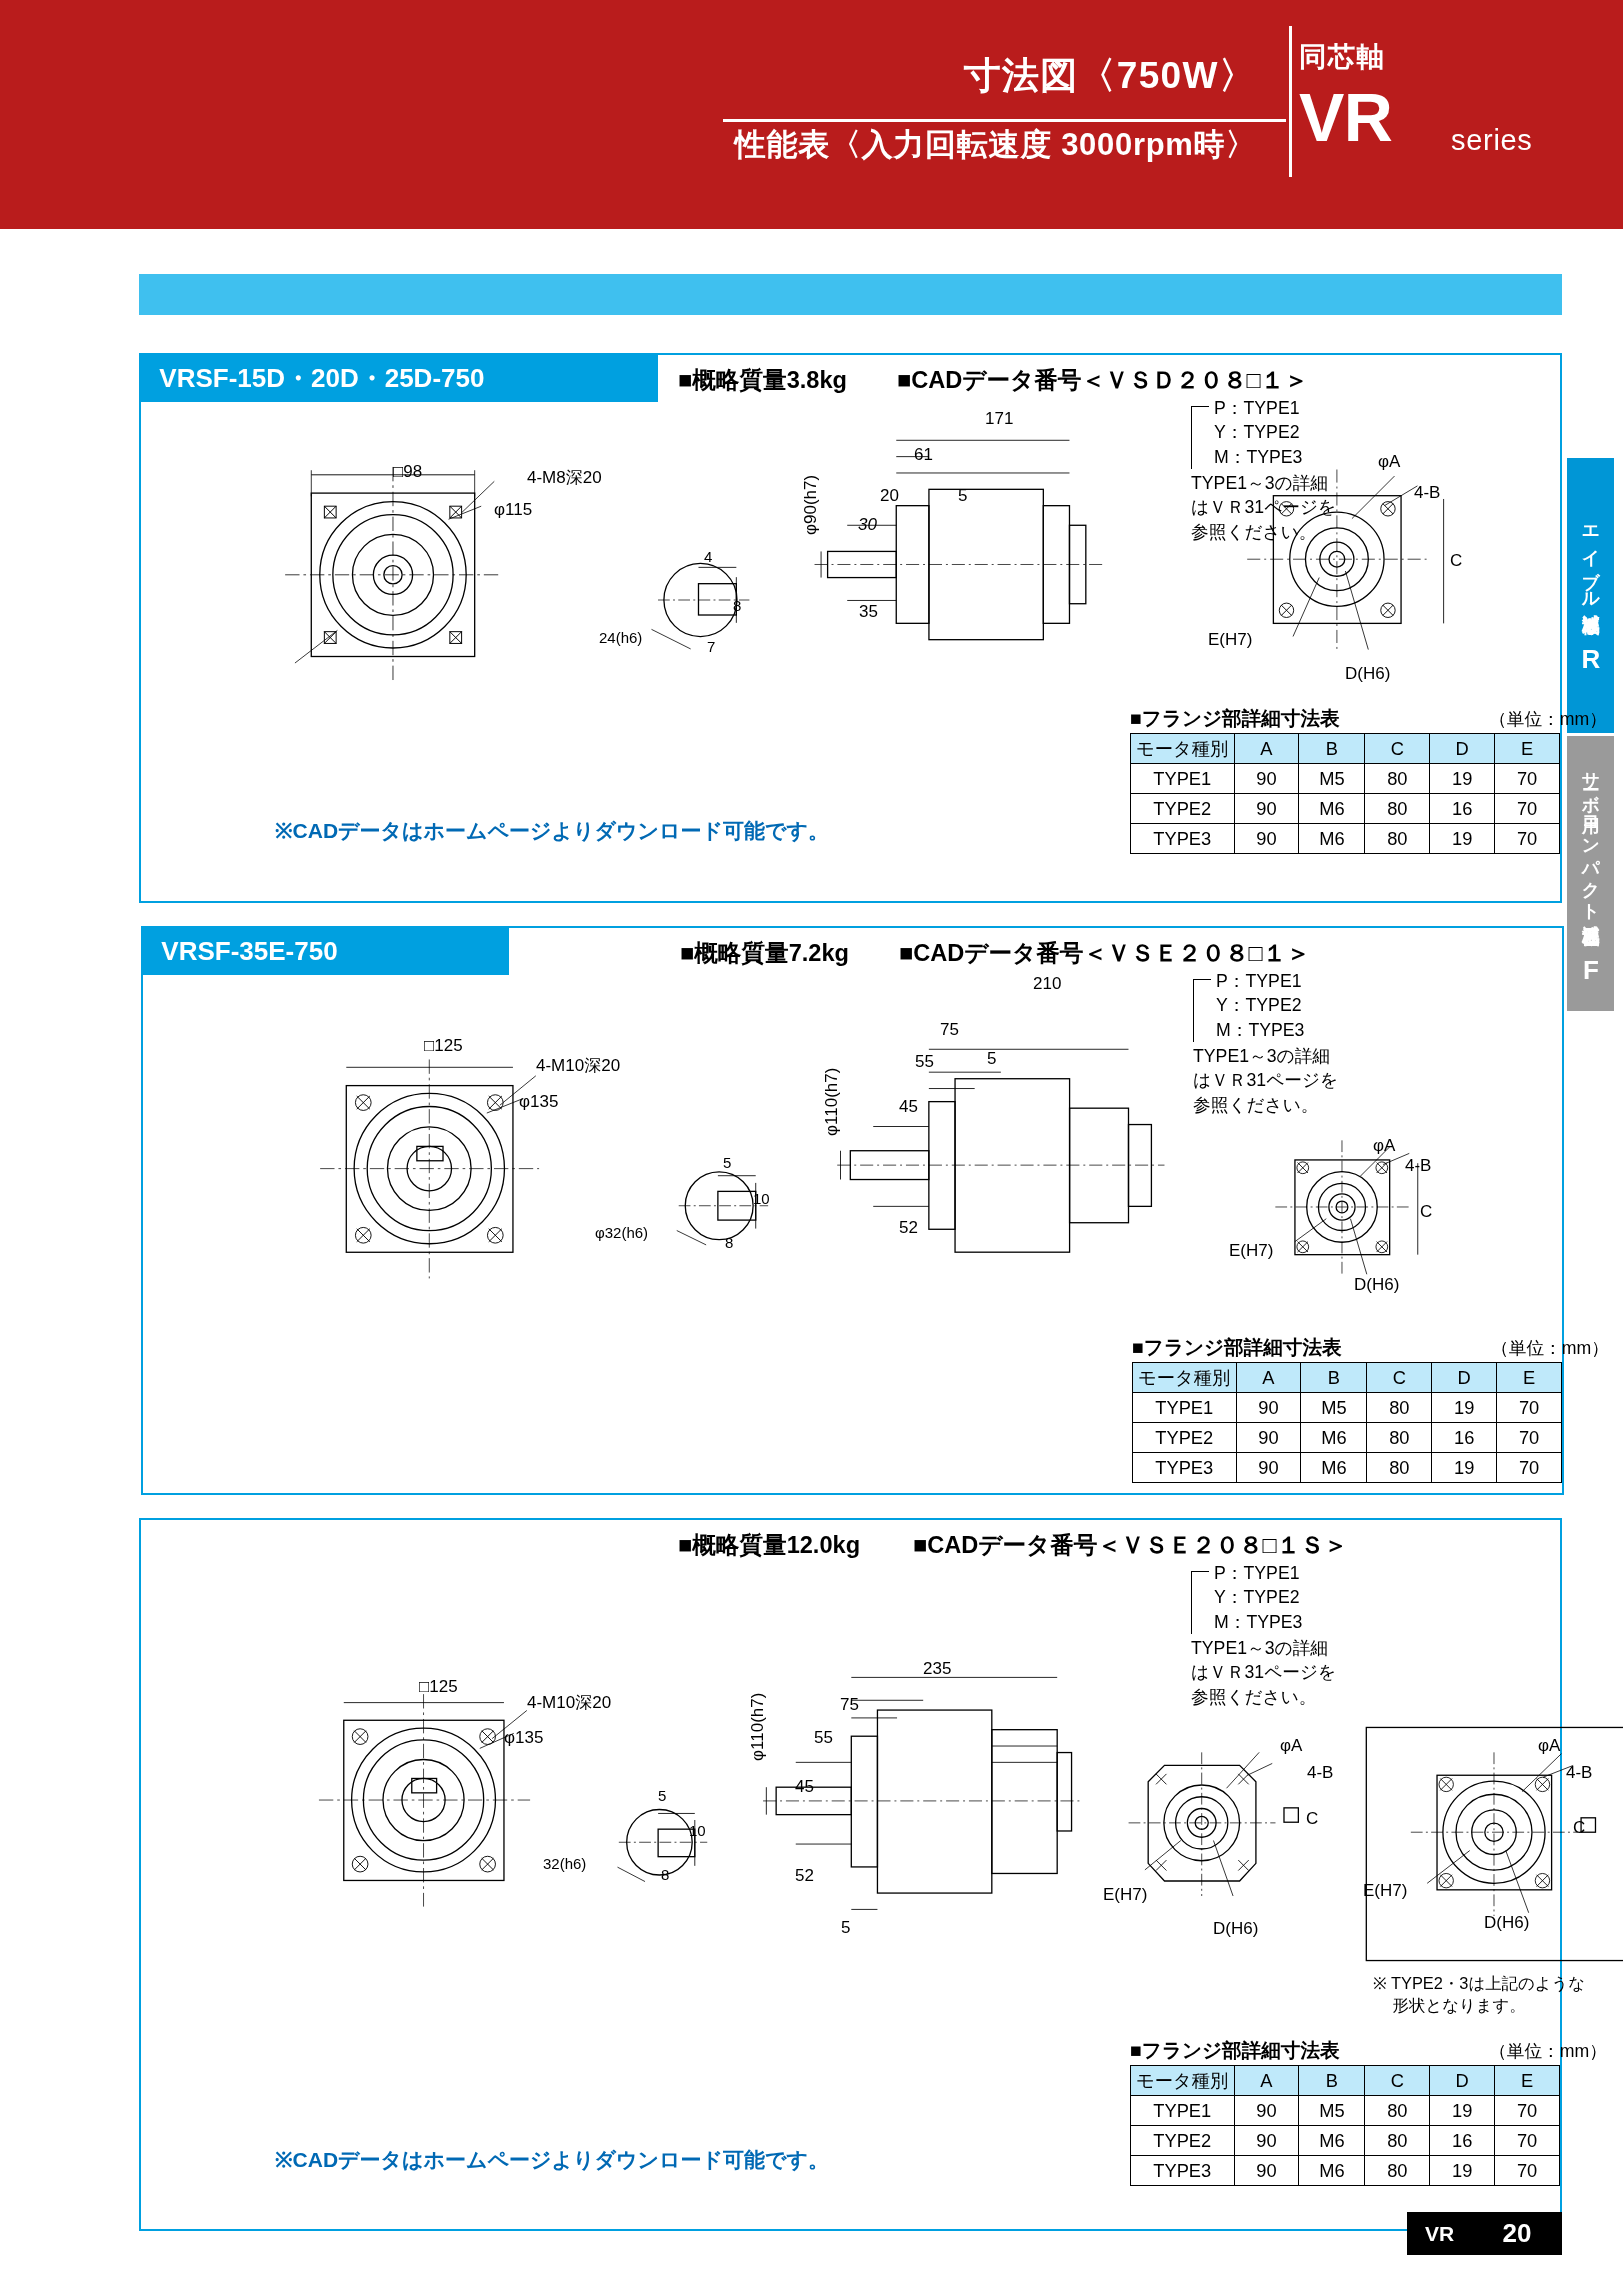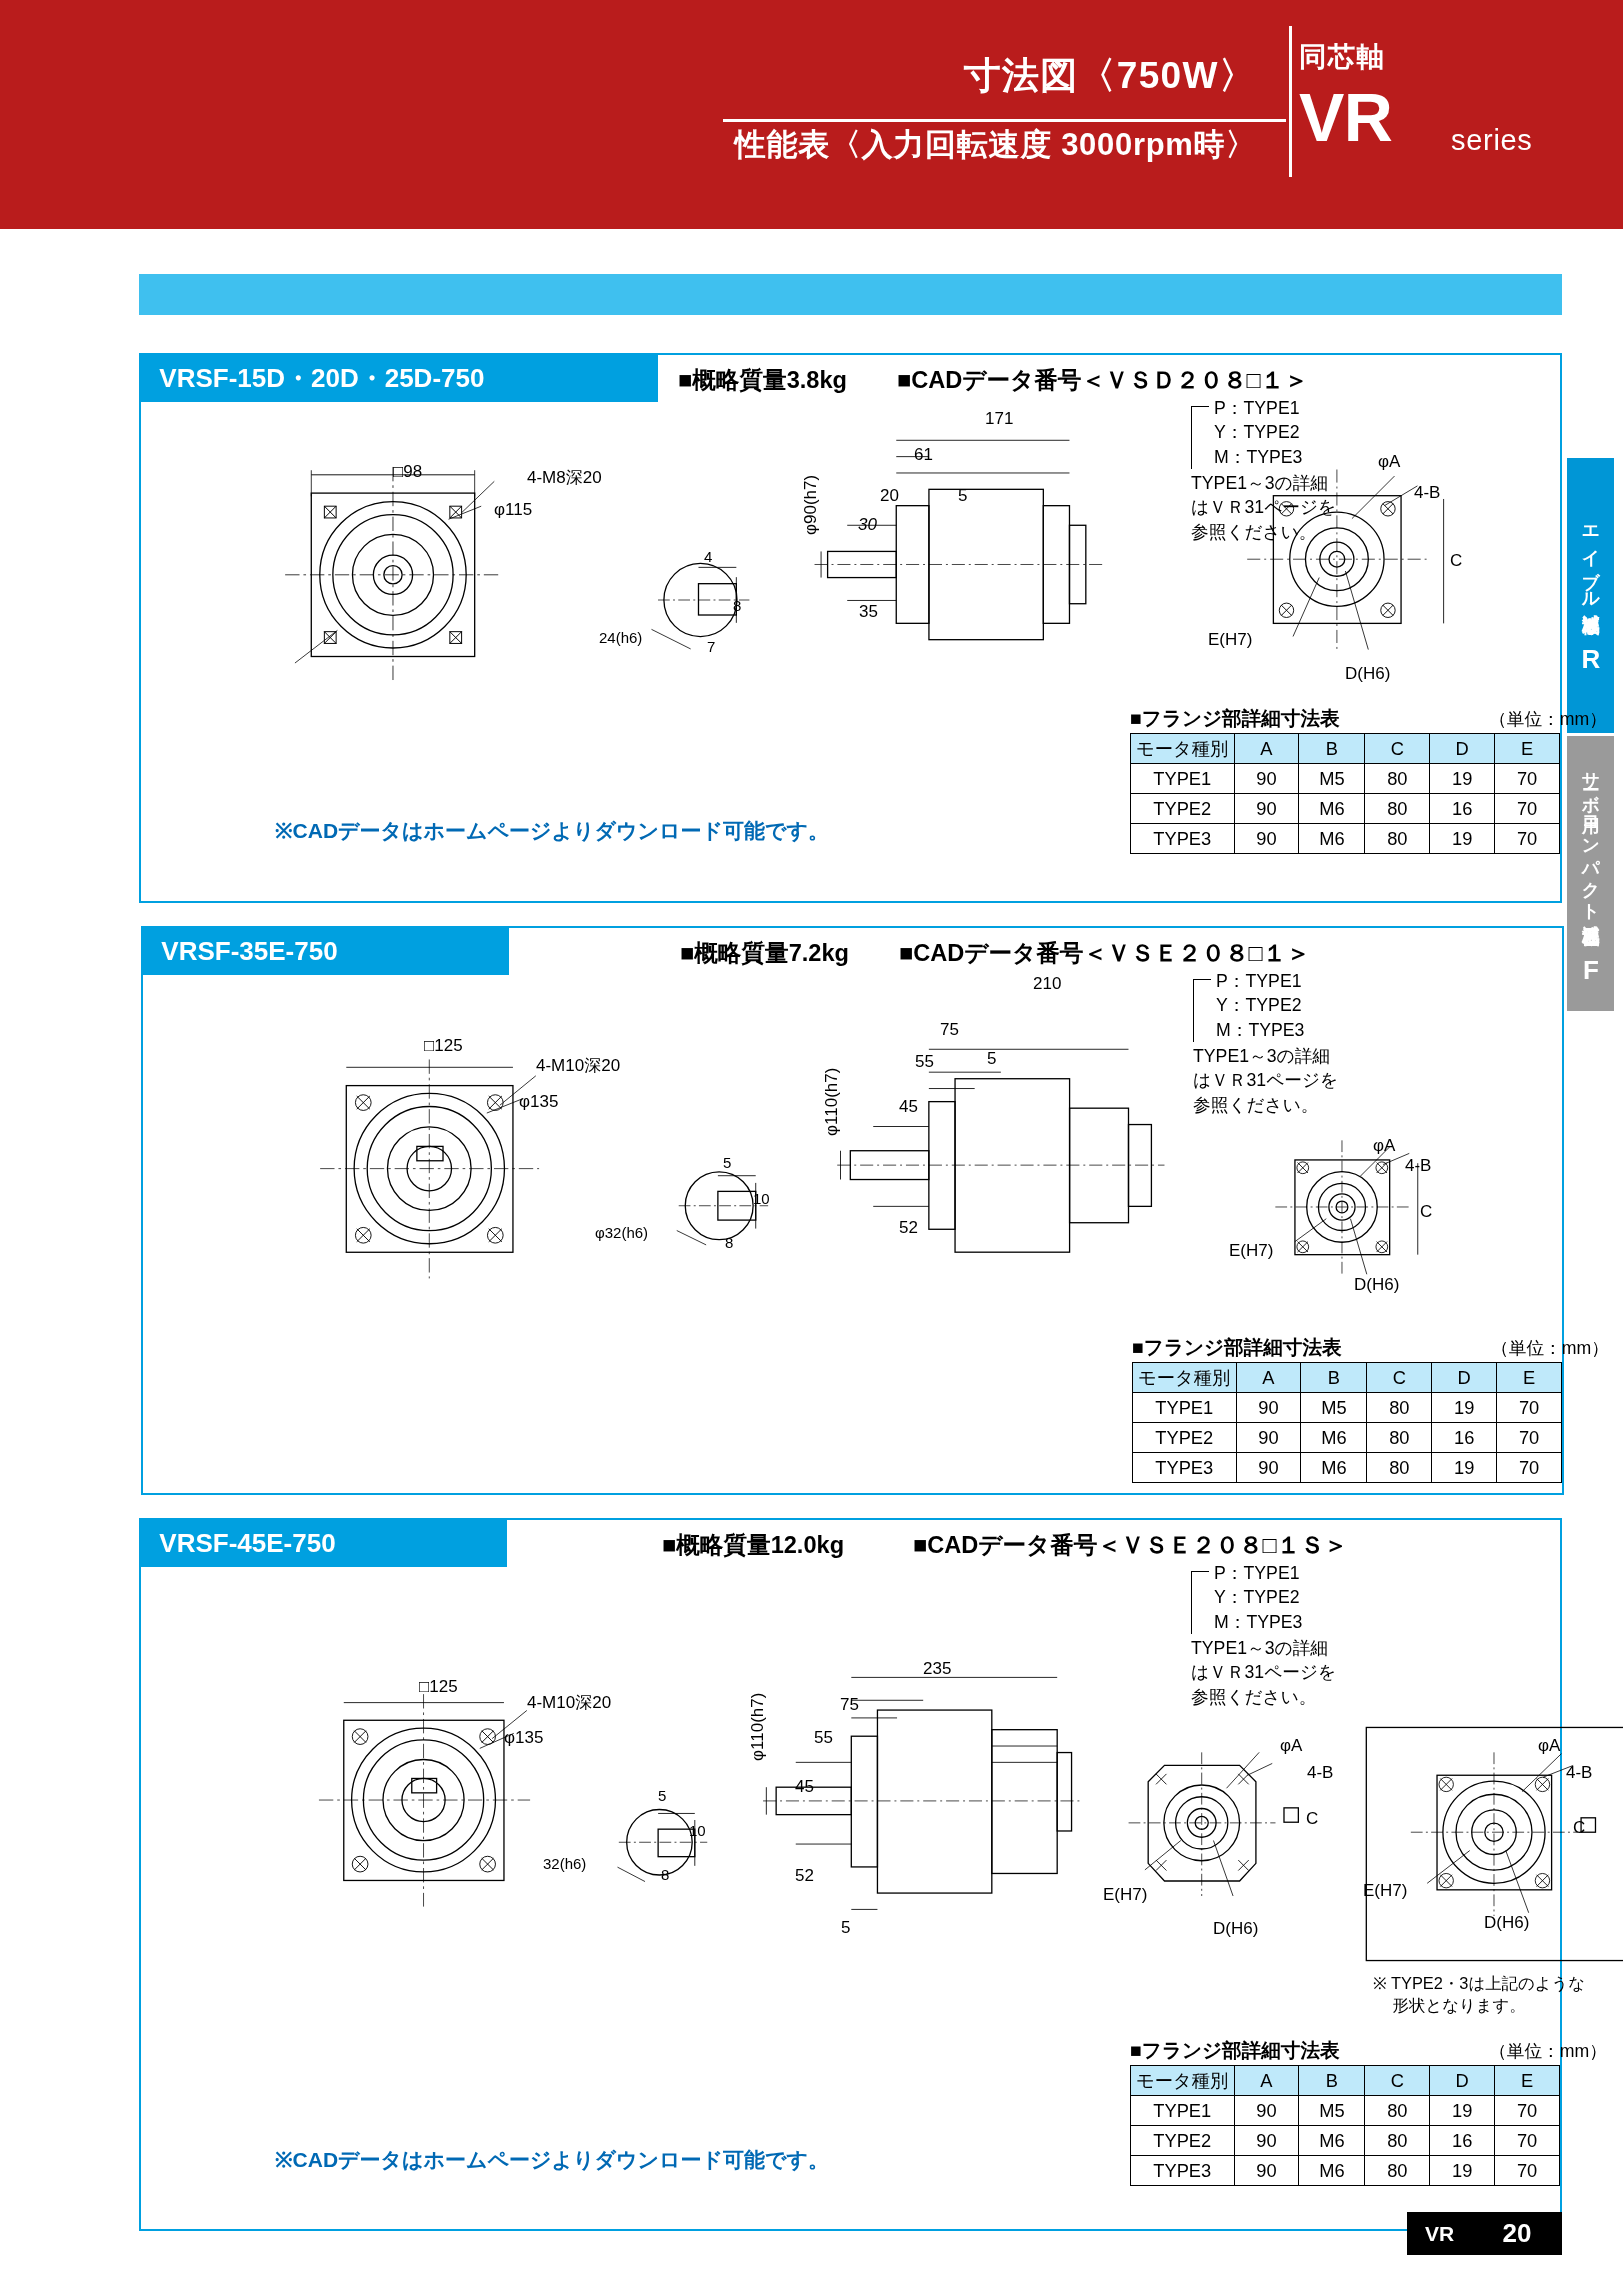--- a/index.html
+++ b/index.html
@@ -537,23 +537,22 @@
         <td class="c">M6</td>
         <td class="c">80</td>
         <td class="c">19</td>
         <td class="c">70</td>
       </tr>
     </tbody>
   </table>
 </div>
 
 <div class="panel panel-3">
-  <div class="panel-title pt-3">VRSF-45E-750</div>
-
-  <div class="mass-label" style="left:521px; top:9.2px;">■概略質量12.0kg</div>
+
+  <div class="mass-label" style="left:537px; top:9.2px;">■概略質量12.0kg</div>
   <div class="cad-label" style="left:772px; top:9.2px;">■CADデータ番号＜ＶＳＥ２０８□１Ｓ＞</div>
 
   <div class="leg-bracket" style="left:1050px; top:51px; width:18.3px; height:63px;"></div>
   <div class="type-legend" style="left:1073px; top:41px;">
     <div>P：TYPE1</div>
     <div>Y：TYPE2</div>
     <div>M：TYPE3</div>
   </div>
   <div class="type-note" style="left:1050px; top:116px;">
     <div>TYPE1～3の詳細</div>

